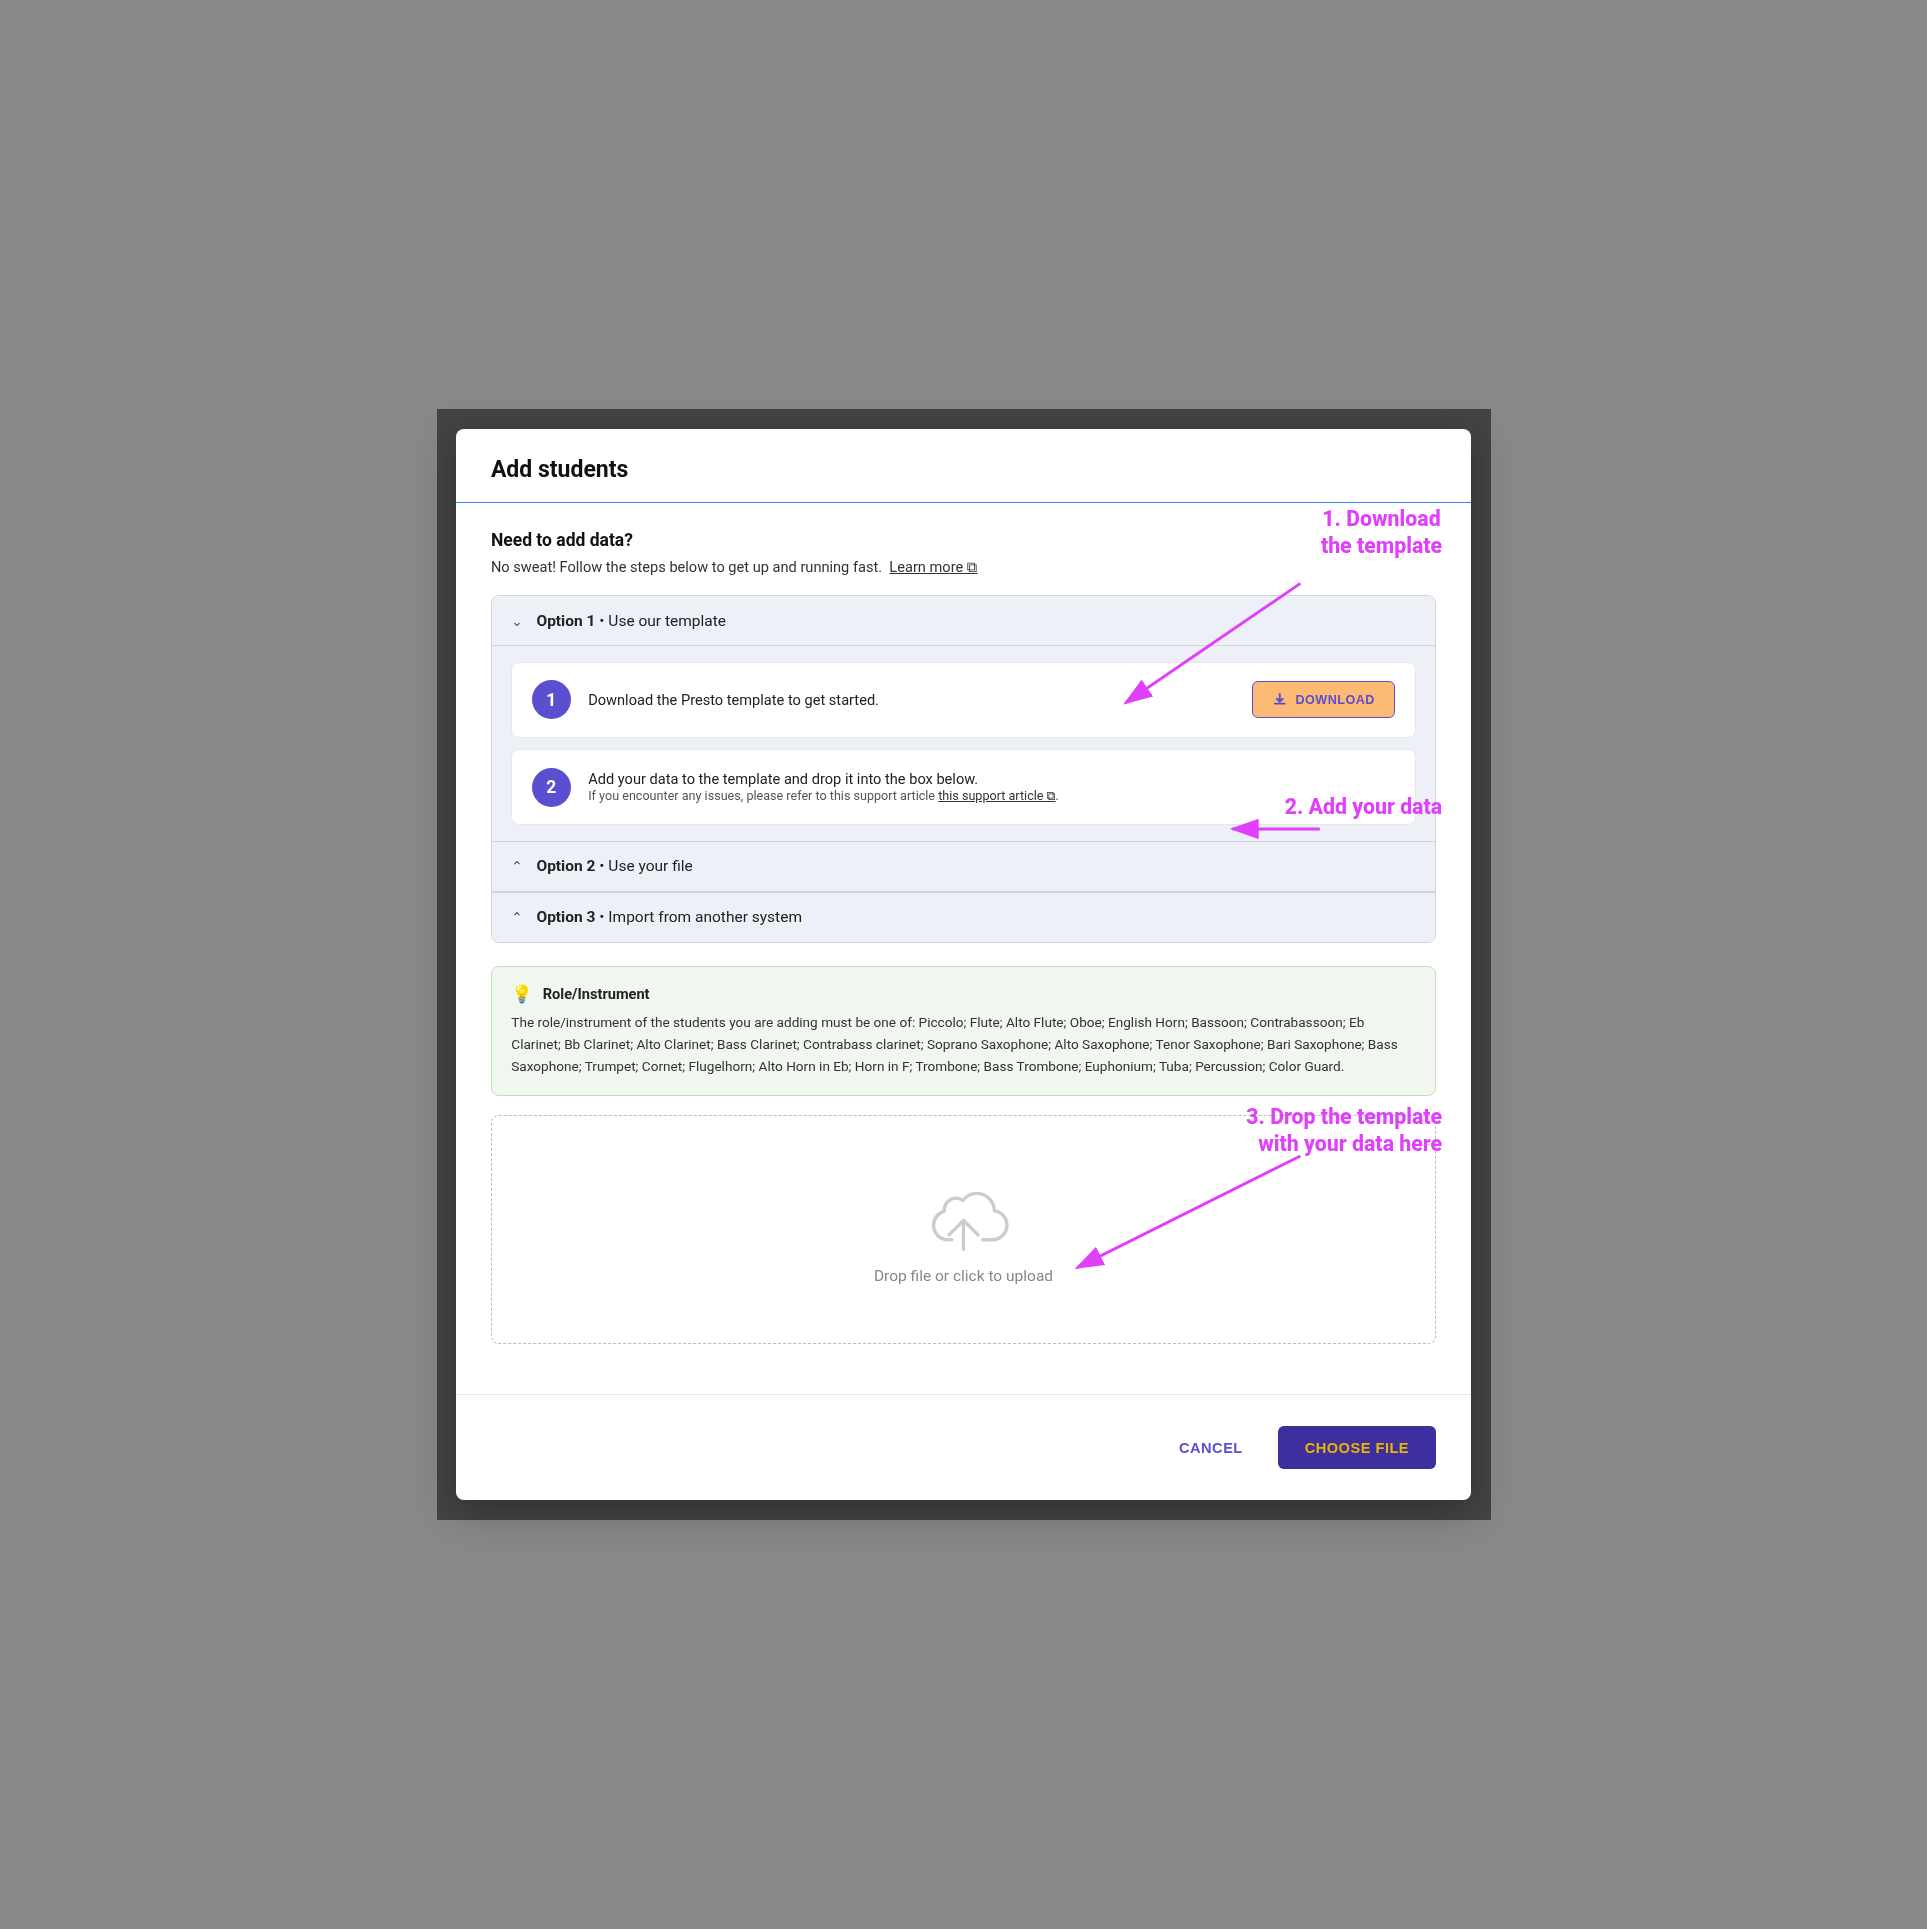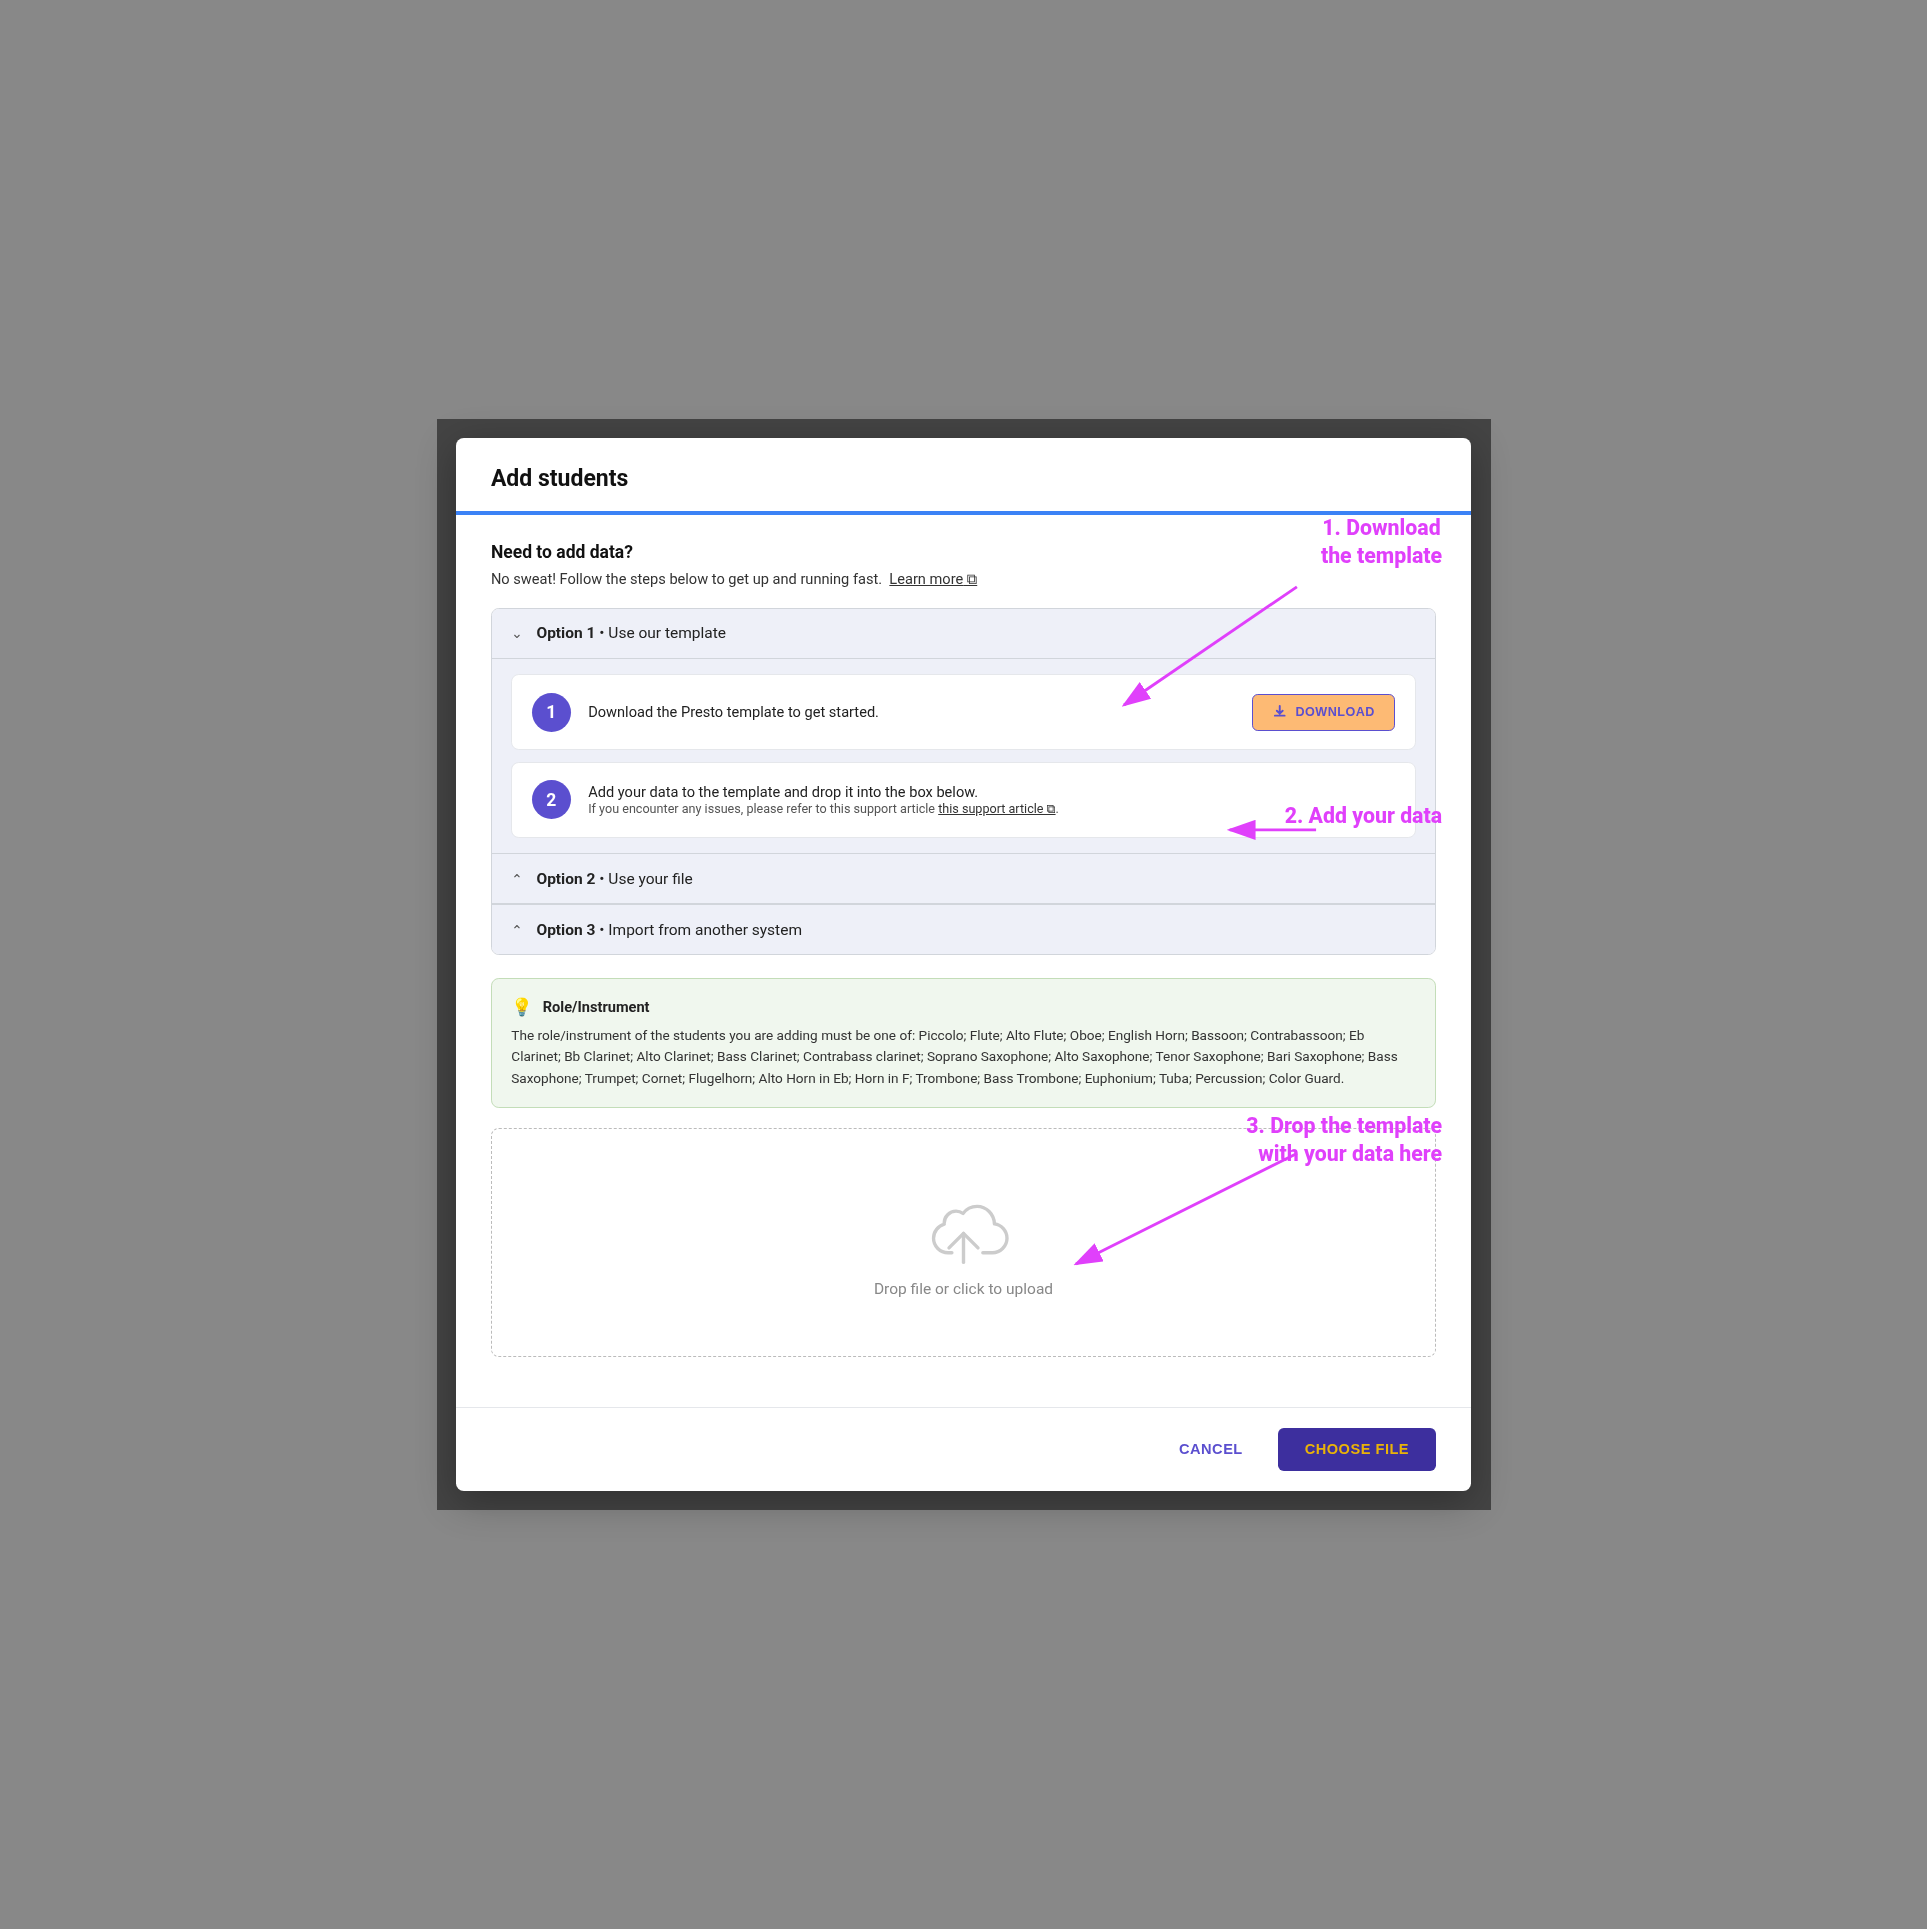--- a/index.html
+++ b/index.html
@@ -24,21 +24,21 @@
       background: #fff;
       border-radius: 7.8px;
       width: 1029px;
       padding: 0;
       box-shadow: 0 9.7px 39px rgba(0,0,0,0.3);
       overflow: hidden;
       position: relative;
     }
     .modal-header {
       padding: 27px 35px 19.4px;
-      border-bottom: 4px solid #3b82f6;
+      border-bottom: 1px solid #3b82f6;
     }
     .modal-title {
       font-size: 23px;
       font-weight: 700;
       color: #111;
     }
     .modal-body {
       padding: 27px 35px;
     }
     .section-title {
@@ -184,21 +184,21 @@
       justify-content: center;
       gap: 6px;
       cursor: pointer;
       margin-bottom: 23px;
     }
     .drop-zone-text {
       font-size: 15.5px;
       color: #888;
     }
     .modal-footer {
-      padding: 20px 35px;
+      padding: 31px 35px;
       display: flex;
       align-items: center;
       justify-content: flex-end;
       gap: 15.5px;
       border-top: 1px solid #e5e7eb;
     }
     .cancel-btn {
       background: transparent;
       border: none;
       color: #5b4fcf;

